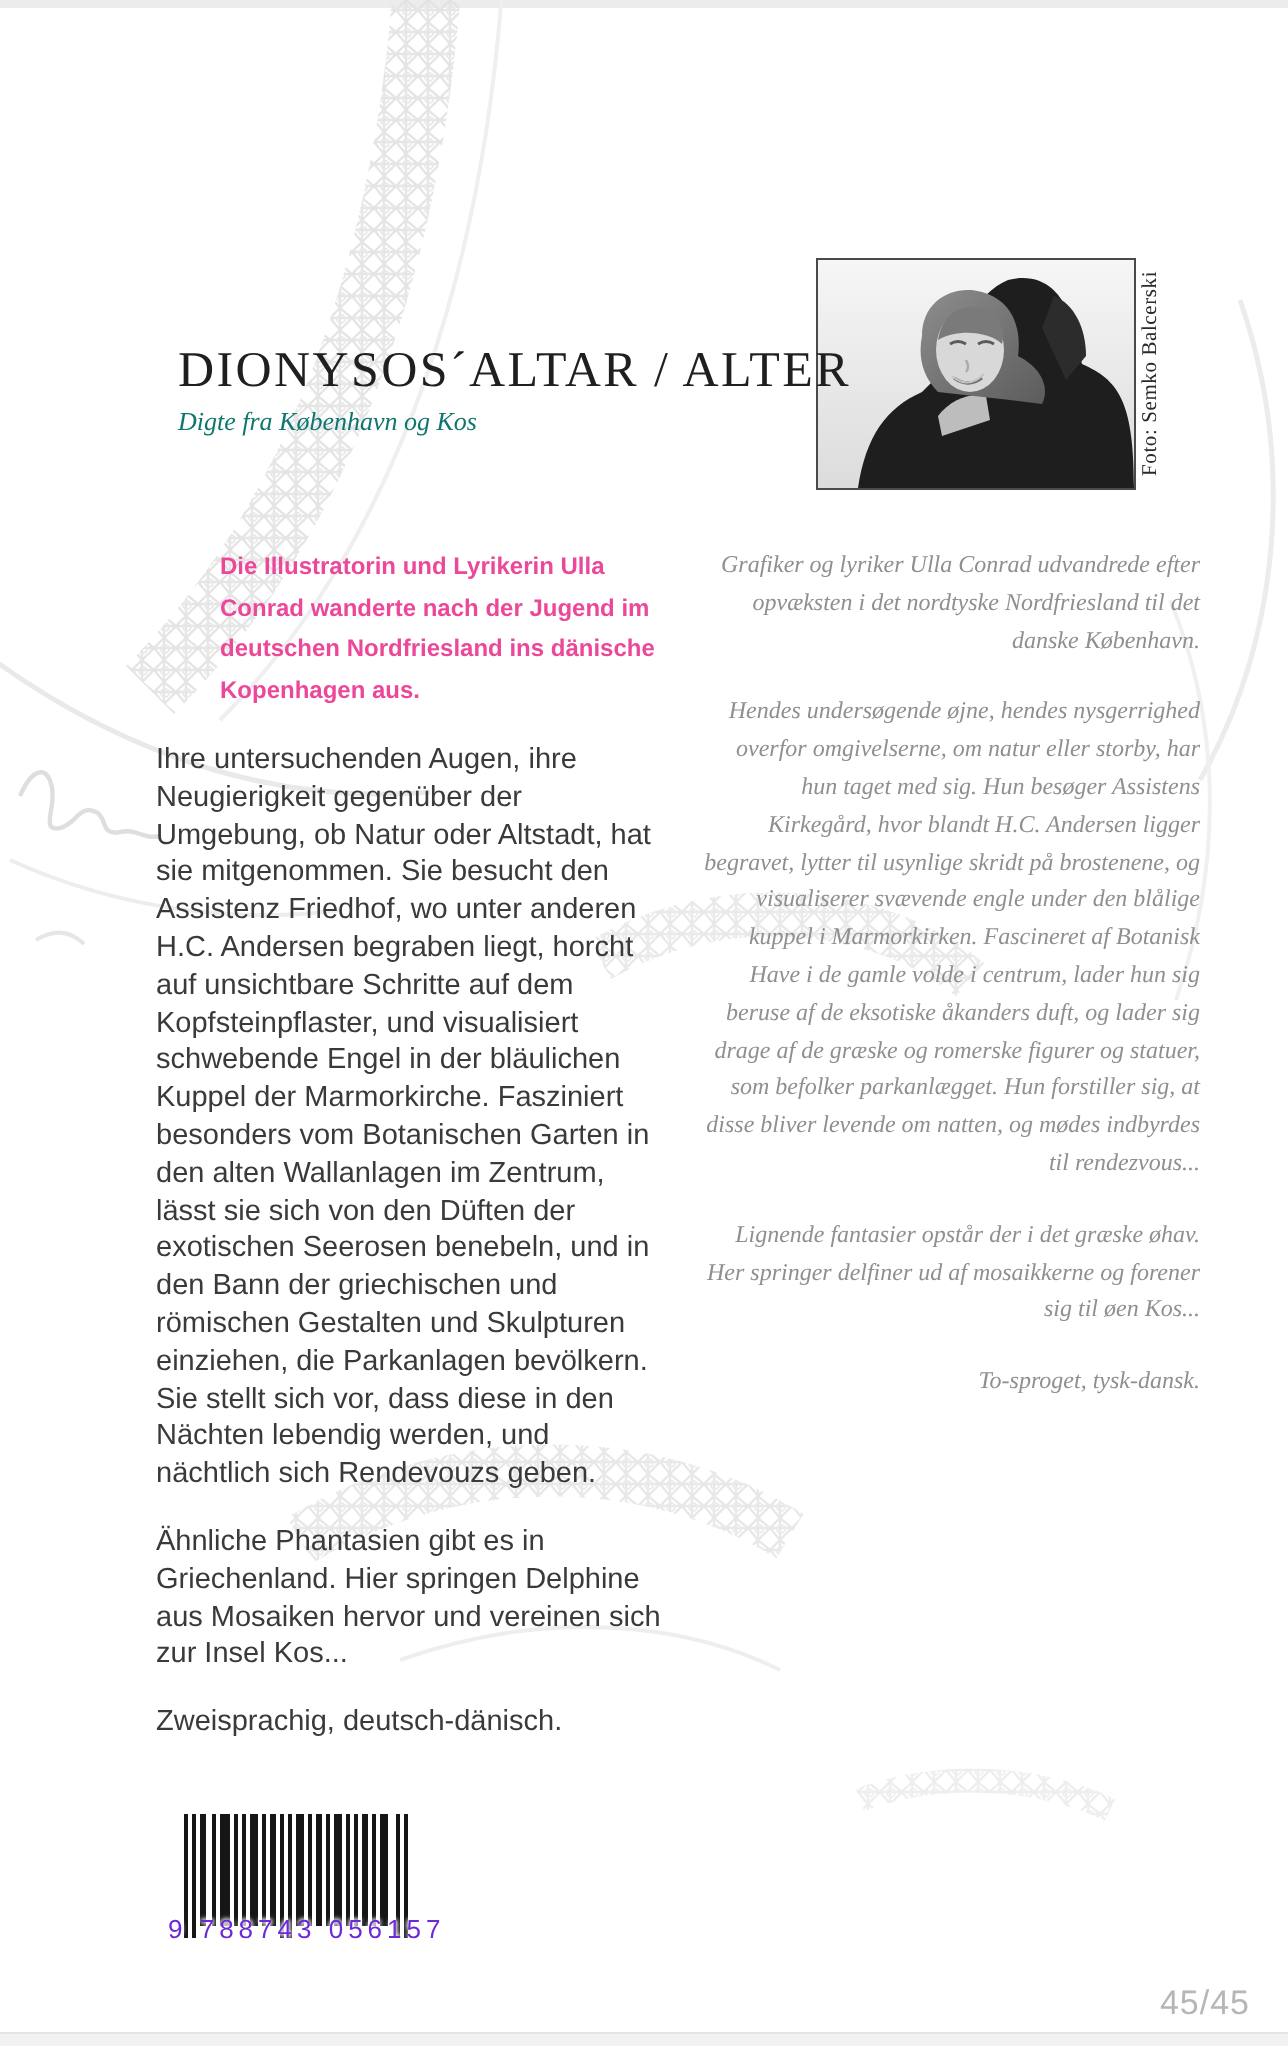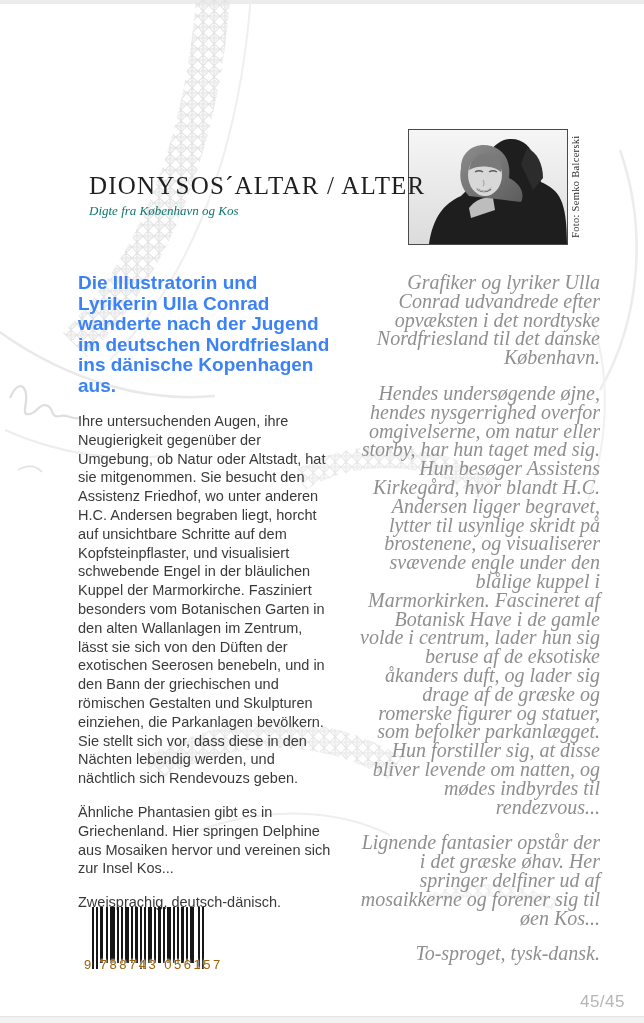--- a/index.html
+++ b/index.html
@@ -26,36 +26,36 @@
   .title{
     font-family:"Liberation Serif",serif;font-size:25px;color:#1f1f1f;
     letter-spacing:1.2px;line-height:28px;white-space:nowrap;
   }
   .subtitle{font-family:"Liberation Serif",serif;font-size:18.5px;color:#242424;line-height:22px;margin-top:6px;}
   .subtitle-italic{font-family:"Liberation Serif",serif;font-style:italic;font-size:13px;color:#0f766e;line-height:22px;}
 
   
   .col-de{position:absolute;left:78px;top:273px;width:257px;color:#3a3a3a;font-size:14.5px;line-height:18.8px;}
   .col-de p{margin:0 0 15px 0;}
-  .col-de .intro{font-weight:bold;color:#3b82f6;font-size:19px;line-height:20.5px;margin-bottom:16px;}
+  .col-de .intro{font-weight:bold;color:#ec4899;font-size:12px;line-height:20.5px;margin-bottom:16px;margin-left:32px;}
 
   
   .col-da{
     position:absolute;left:352px;top:273px;width:248px;text-align:right;
     font-family:"Liberation Serif",serif;font-style:italic;
-    color:#8f8f8f;font-size:20px;line-height:18.8px;
+    color:#8f8f8f;font-size:12px;line-height:18.8px;
   }
   .col-da p{margin:0 0 17px 0;}
 
   
   .barcode{position:absolute;left:84px;top:907px;width:128px;}
   .barcode svg{display:block;}
   .barcode-number{
     margin-top:-12px;background:transparent;text-align:center;
-    font-size:13px;color:#a16207;letter-spacing:2.5px;white-space:nowrap;
+    font-size:13px;color:#6d28d9;letter-spacing:2.5px;white-space:nowrap;
     text-shadow:0 0 2px #fff,0 0 2px #fff,0 0 3px #fff;
   }
 
   .page-indicator{
     position:absolute;right:19px;top:992px;
     font-size:17px;color:#b6b6b6;letter-spacing:.5px;
   }
 </style>
 </head>
 <body>

